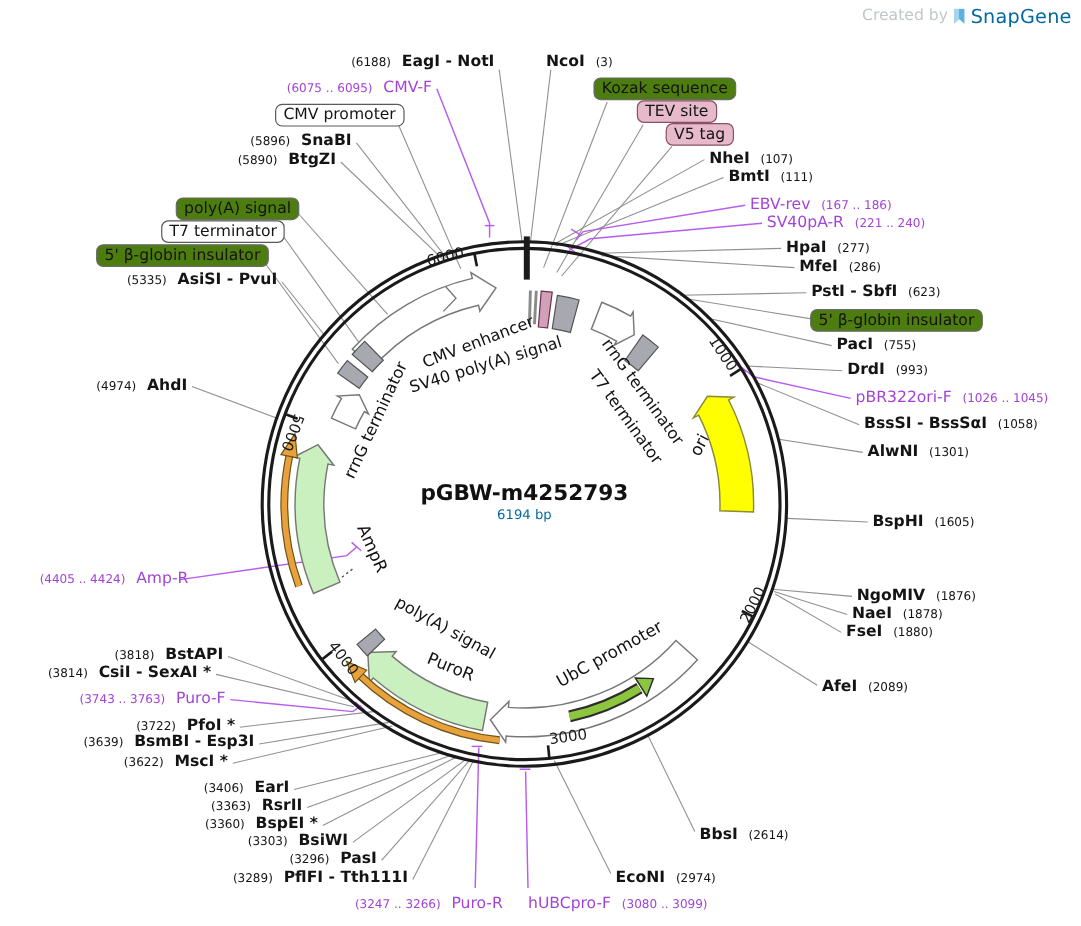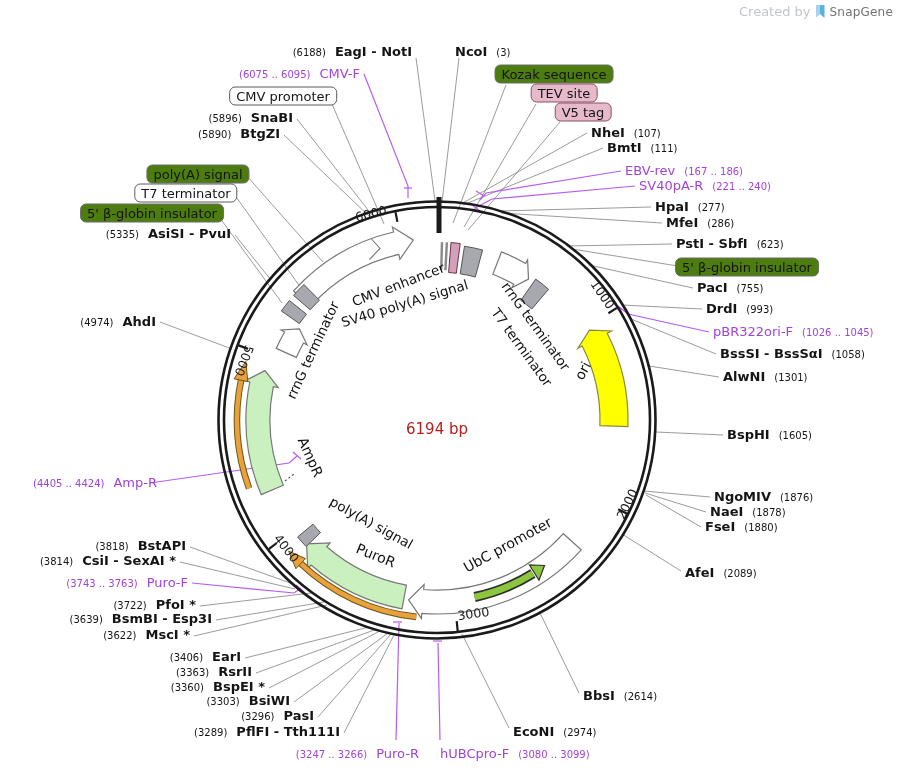--- a/index.html
+++ b/index.html
@@ -16,24 +16,24 @@
   .site.pri{color:#a243d6;}
   .site.pri .nm{font-weight:normal;}
   .boxlab{position:absolute;transform:translate(-50%,-50%);font-size:13px;color:#141414;
           padding:0 6px;border:1.2px solid #5a5a5a;border-radius:6px;background:#fff;
           line-height:17px;white-space:nowrap;}
   .boxlab.gray{background:#4d7c0f;border-color:#6a6a6a;}
   .boxlab.pink{background:#e6bacb;border-color:#8a5064;}
   .ptitle{position:absolute;left:437px;top:411px;transform:translate(-50%,-50%);
           font-size:18px;font-weight:bold;color:#111;white-space:nowrap;}
   .psize{position:absolute;left:437px;top:429px;transform:translate(-50%,-50%);
-         font-size:15px;color:#b91c1c;white-space:nowrap;}
+         font-size:11px;color:#0369a1;white-space:nowrap;}
   .wm{position:absolute;top:4px;right:8px;display:flex;align-items:center;gap:5px;}
   .wm .cb{font-size:13px;color:#c2c6ca;}
-  .wm .sg{font-size:12px;color:#737373;letter-spacing:0.2px;}
+  .wm .sg{font-size:16px;color:#0369a1;letter-spacing:0.2px;}
   .wm .flag{width:9px;height:13px;background:linear-gradient(90deg,#a4d4ef 50%,#5fb0de 50%);
             clip-path:polygon(0 0,100% 0,100% 100%,50% 70%,0 100%);}
   .ticktext{font-size:12.5px;fill:#1a1a1a;}
   .featlab{fill:#111;}
 </style>
 </head>
 <body>
 
 <div id="canvas">
 
@@ -164,20 +164,21 @@
         <text transform="translate(518 350) rotate(54)" text-anchor="middle" class="featlab" font-size="13.5">T7 terminator</text>
         <text transform="translate(587 373) rotate(-62)" text-anchor="middle" class="featlab" font-size="14">ori</text>
         <text transform="translate(306 459) rotate(66)" text-anchor="middle" class="featlab" font-size="14">AmpR</text>
         <text transform="translate(369 527) rotate(29)" text-anchor="middle" class="featlab" font-size="13.5">poly(A) signal</text>
         <text transform="translate(374 560) rotate(22)" text-anchor="middle" class="featlab" font-size="14">PuroR</text>
         <text transform="translate(510 549) rotate(-29)" text-anchor="middle" class="featlab" font-size="14">UbC promoter</text>
       </g>
   </svg>
 
   <div id="labels-layer">
+    <div class="ptitle">pGBW-m4252793</div>
     <div class="psize">6194 bp</div>
     <div class="wm">
       <span class="cb">Created by</span>
       <span class="flag"></span>
       <span class="sg">SnapGene</span>
     </div>
   <div class="site anchor-r" style="left: 412px; top: 52px;"><span class="ps">(6188)</span><span class="sp"></span><span class="nm">EagI - NotI</span></div>
       <div class="site anchor-r pri" style="left: 360px; top: 74px;"><span class="ps">(6075 .. 6095)</span><span class="sp"></span><span class="nm">CMV-F</span></div>
       <div class="site anchor-r" style="left: 293px; top: 118px;"><span class="ps">(5896)</span><span class="sp"></span><span class="nm">SnaBI</span></div>
       <div class="site anchor-r" style="left: 280px; top: 134px;"><span class="ps">(5890)</span><span class="sp"></span><span class="nm">BtgZI</span></div>

